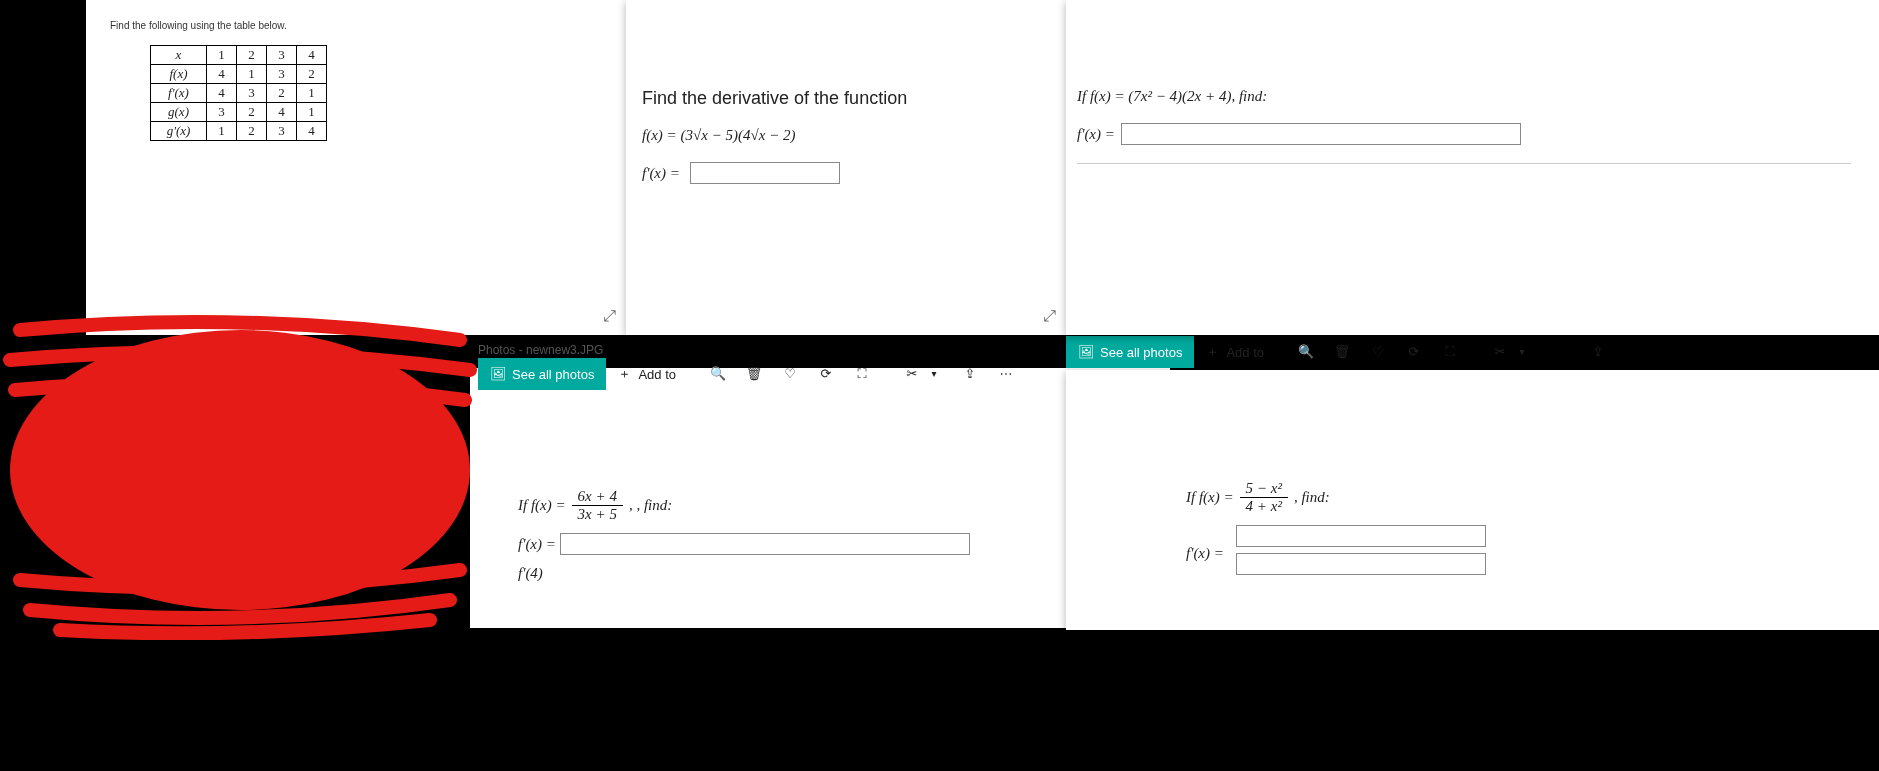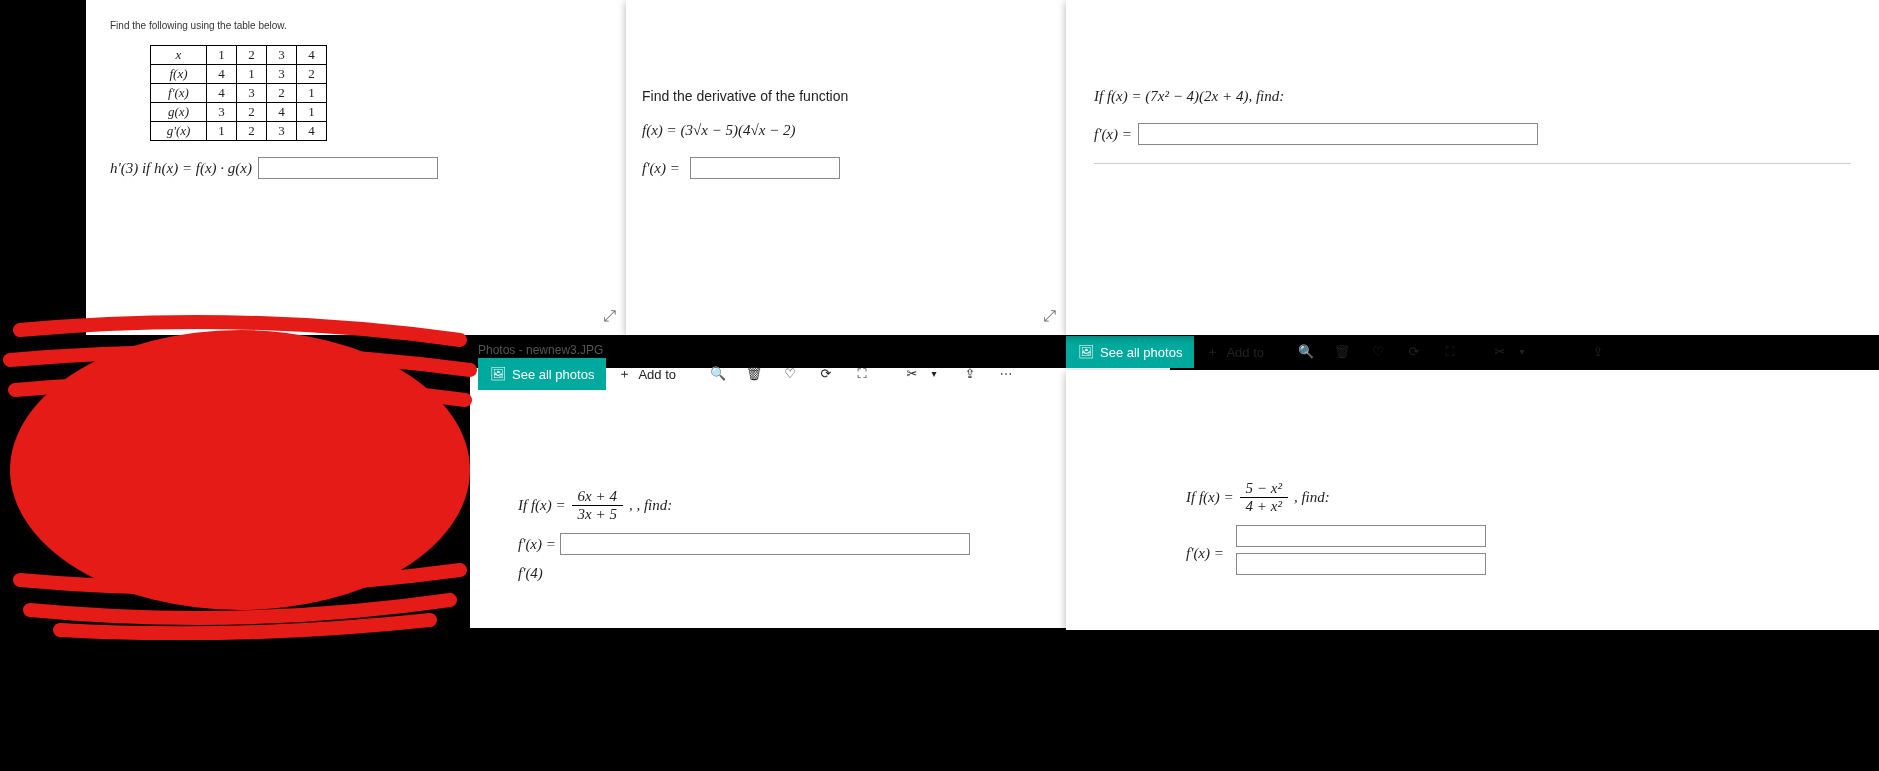--- a/index.html
+++ b/index.html
@@ -36,21 +36,21 @@
   #p1 .frac .den { padding:0 4px; font-size:14px;}
   #p1 .expand { position:absolute; right:10px; bottom:10px; }
 
   
   #p2 { left: 626px; top: 0; width: 440px; height: 335px; padding: 80px 16px 16px 16px; z-index:3;}
   #p2 .line { margin: 8px 0 18px 0; font-family:"Times New Roman",serif; font-size:15px; }
   #p2 input { width: 150px; height:22px; border:1px solid #888; }
   #p2 .expand { position:absolute; right:10px; bottom:10px; }
 
   
-  #p3 { left: 1066px; top: 0; width: 813px; height: 335px; padding: 78px 28px 16px 28px; z-index:3;}
+  #p3 { left: 1066px; top: 0; width: 813px; height: 335px; padding: 78px 28px 16px 11px; z-index:3;}
   #p3 .line { margin: 10px 0 18px 0; font-family:"Times New Roman",serif; font-size:15px; display:flex; align-items:center;}
   #p3 input { flex:1 1 auto; height:22px; border:1px solid #888; margin-left:6px; max-width:400px;}
   #p3 .hr { border:0; border-top:1px solid #ccc; margin:4px 0 10px 0; }
 
   
   .photos-bar { position:absolute; display:flex; align-items:center; height:40px; font-size:13px; color:#222; z-index:2;}
   .photos-bar .btn { display:inline-flex; align-items:center; gap:6px; padding:6px 10px; cursor:pointer; }
   .photos-bar .see-all { background:#00a99d; color:#fff; padding:8px 12px; font-weight:500;}
   .photos-bar .divider { width:14px; }
   .icon { display:inline-block; width:16px; height:16px; line-height:16px; text-align:center; font-style:normal; }
@@ -121,29 +121,25 @@
         </tr>
     <tr>
           <td class="row-label hdr">g'(x)</td>
         <td>1</td>
         <td>2</td>
         <td>3</td>
         <td>4</td>
         </tr>
   </tbody>
     </table>
-  <div class="answer-line">
-    <span class="math">h'(3) if h(x) = f(x) · g(x)</span>
-    <input type="text" style="width: 180px; margin-left: 6px;">
-  </div>
   <span class="expand expand-icon">⤢</span>
 </div>
 
 <div id="p2" class="panel">
-  <div class="line" style="font-family:'Segoe UI',Arial;font-size:14px;">Find the derivative of the function</div>
+  <div class="line" style="font-family:'Segoe UI',Arial;font-size:18px;">Find the derivative of the function</div>
   <div class="line math">f(x) = (3√x − 5)(4√x − 2)</div>
   <div class="line">
     <span class="math">f'(x) =</span>
     <input type="text" style="margin-left: 6px;">
   </div>
   <span class="expand expand-icon">⤢</span>
 </div>
 
 <div id="p3" class="panel">
   <div class="line math">If f(x) = (7x² − 4)(2x + 4), find:</div>

